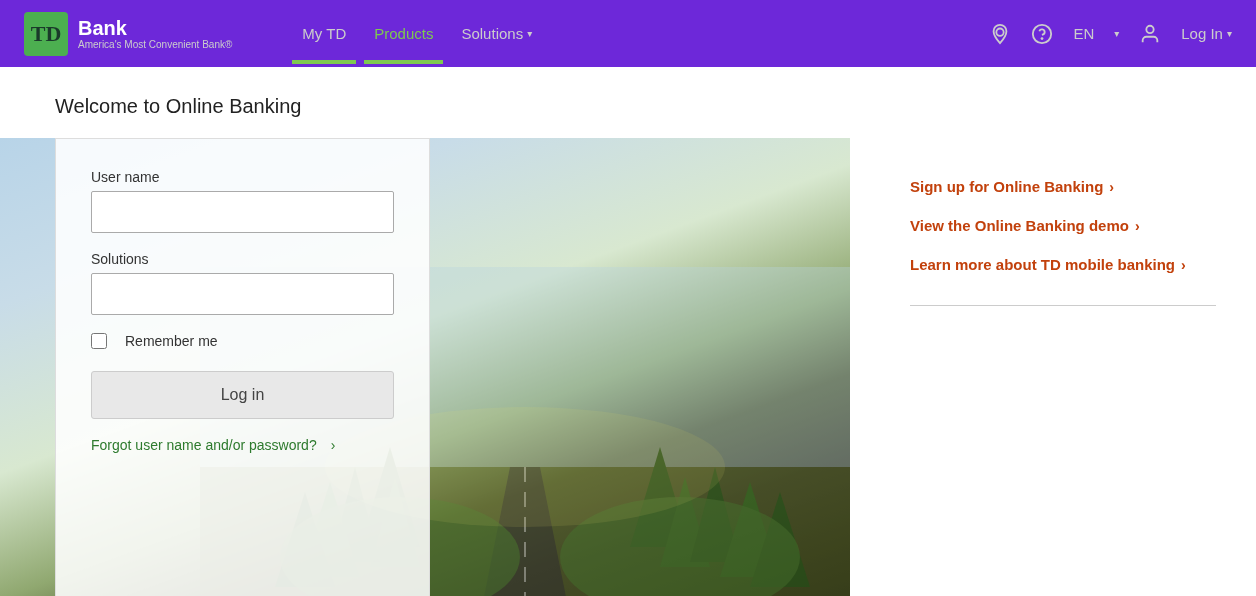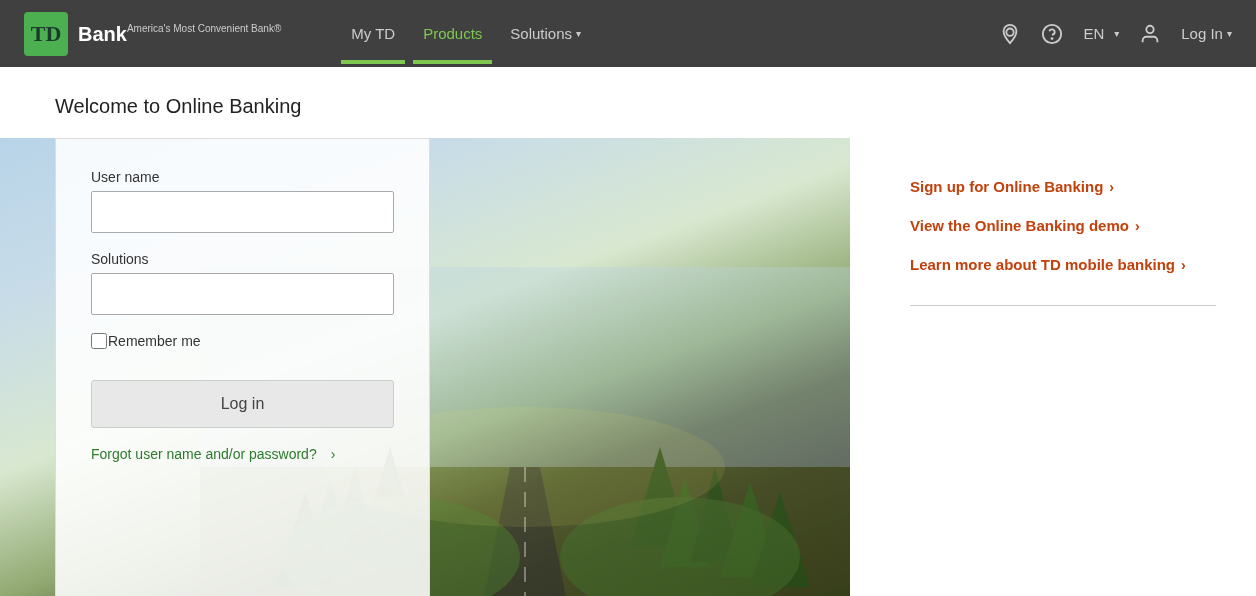--- a/index.html
+++ b/index.html
@@ -1,20 +1,20 @@
 <!DOCTYPE html>
 <html><head>
   <meta charset="utf-8">
   <style>
     * { margin: 0; padding: 0; box-sizing: border-box; }
     body { font-family: Arial, sans-serif; background: #fff; width: 1256px; }
 
     
     nav {
-      background: #404040;
+      background: #6d28d9;
       height: 67px;
       display: flex;
       align-items: center;
       padding: 0 24px;
       position: relative;
     }
     .nav-logo {
       display: flex;
       align-items: center;
       gap: 10px;
@@ -28,21 +28,21 @@
       display: flex;
       align-items: center;
       justify-content: center;
       font-weight: 900;
       font-size: 22px;
       color: #1a3a2a;
       font-family: Georgia, serif;
     }
     .nav-brand {
       display: flex;
-      flex-direction: row;
+      flex-direction: column;
     }
     .nav-brand-name {
       color: #fff;
       font-size: 20px;
       font-weight: bold;
       line-height: 1.1;
     }
     .nav-brand-tagline {
       color: #ccc;
       font-size: 10px;
@@ -98,21 +98,21 @@
       cursor: pointer;
       display: flex;
       align-items: center;
       gap: 4px;
     }
     .lang-selector {
       color: #ccc;
       font-size: 15px;
       display: flex;
       align-items: center;
-      gap: 10px;
+      gap: 20px;
       cursor: pointer;
     }
     .login-btn {
       color: #ccc;
       font-size: 15px;
       display: flex;
       align-items: center;
       gap: 4px;
       cursor: pointer;
     }
@@ -173,22 +173,22 @@
       border: 1px solid #aaa;
       border-radius: 2px;
       padding: 0 10px;
       font-size: 14px;
       background: #fff;
       outline: none;
     }
     .remember-me {
       display: flex;
       align-items: center;
-      gap: 1px;
-      margin-bottom: 31px;
+      gap: 18px;
+      margin-bottom: 22px;
     }
     .remember-me input[type=checkbox] {
       width: 16px;
       height: 16px;
       cursor: pointer;
     }
     .remember-me label {
       font-size: 14px;
       color: #333;
       cursor: pointer;

